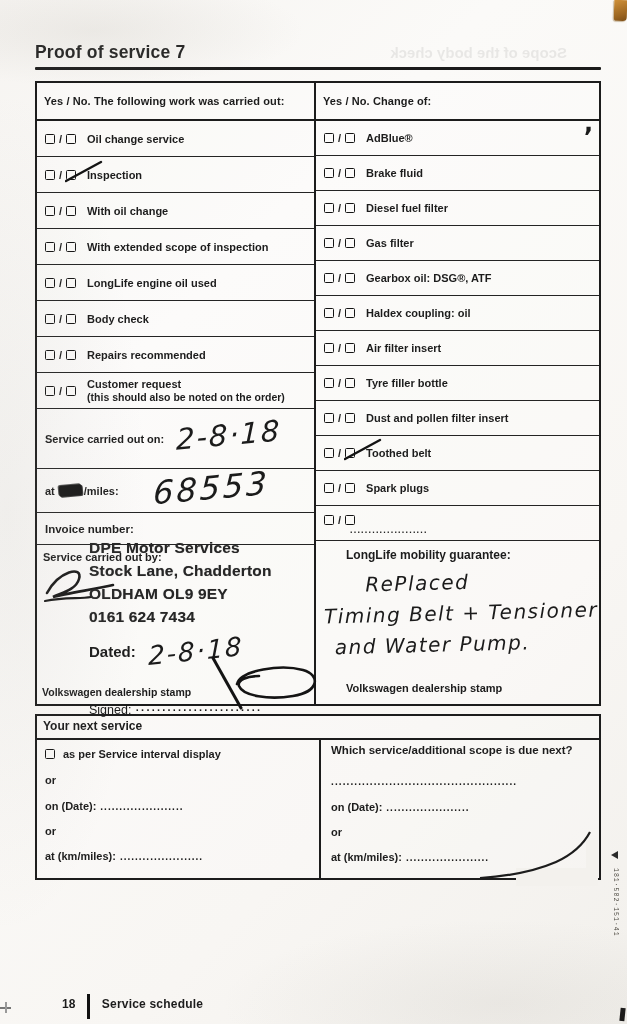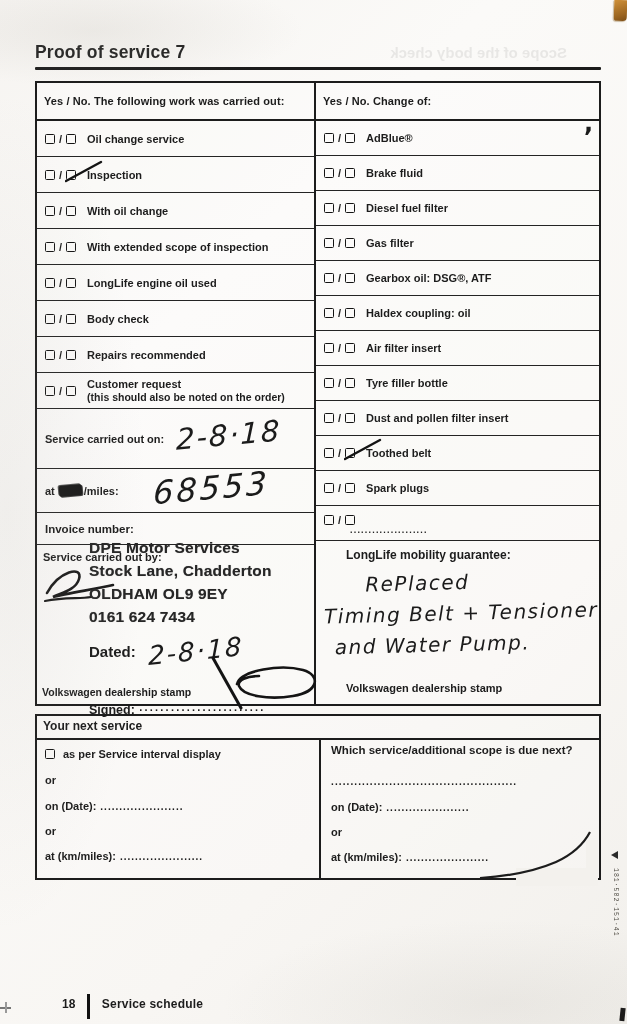--- a/index.html
+++ b/index.html
@@ -97,21 +97,21 @@
     position:absolute;top:-9px;left:52px;
     font-size:15.5px;font-weight:bold;line-height:23px;color:#262626;
     letter-spacing:.2px;white-space:nowrap;
     text-shadow:0 0 .7px rgba(40,40,40,.45);
   }
   .datedline{position:absolute;top:98px;left:52px;display:flex;align-items:flex-start;}
   .dated-lbl{font-size:15px;font-weight:bold;}
   .dated-val{font-size:26px;transform:rotate(-6deg) skewX(-6deg);margin-left:12px;margin-top:-7px;}
   .dealer-lbl{position:absolute;bottom:6px;left:5px;font-size:10.5px;font-weight:bold;white-space:nowrap;}
   .signedline{position:absolute;bottom:-14px;left:52px;z-index:6;white-space:nowrap;}
-  .signed-lbl{font-size:12.5px;font-weight:bold;text-align:center;}
+  .signed-lbl{font-size:12.5px;font-weight:normal;text-align:center;}
   .signed-dots{font-size:11px;font-weight:900;letter-spacing:1.6px;}
   .sig-svg{position:absolute;left:148px;bottom:-8px;width:140px;height:62px;z-index:7;pointer-events:none;}
   .flourish-svg{position:absolute;left:2px;top:18px;width:110px;height:52px;pointer-events:none;}
   
   .guar-cell{flex:1;position:relative;}
   .guar-lbl{position:absolute;top:7px;left:30px;font-size:12px;font-weight:bold;}
   .guar-note{position:absolute;top:26px;left:8px;transform:rotate(-1.5deg);}
   .gline{font-size:20px;line-height:31px;letter-spacing:1.5px;white-space:nowrap;font-weight:500;}
   .gl1{margin-left:42px;}
   .gl3{margin-left:10px;}

